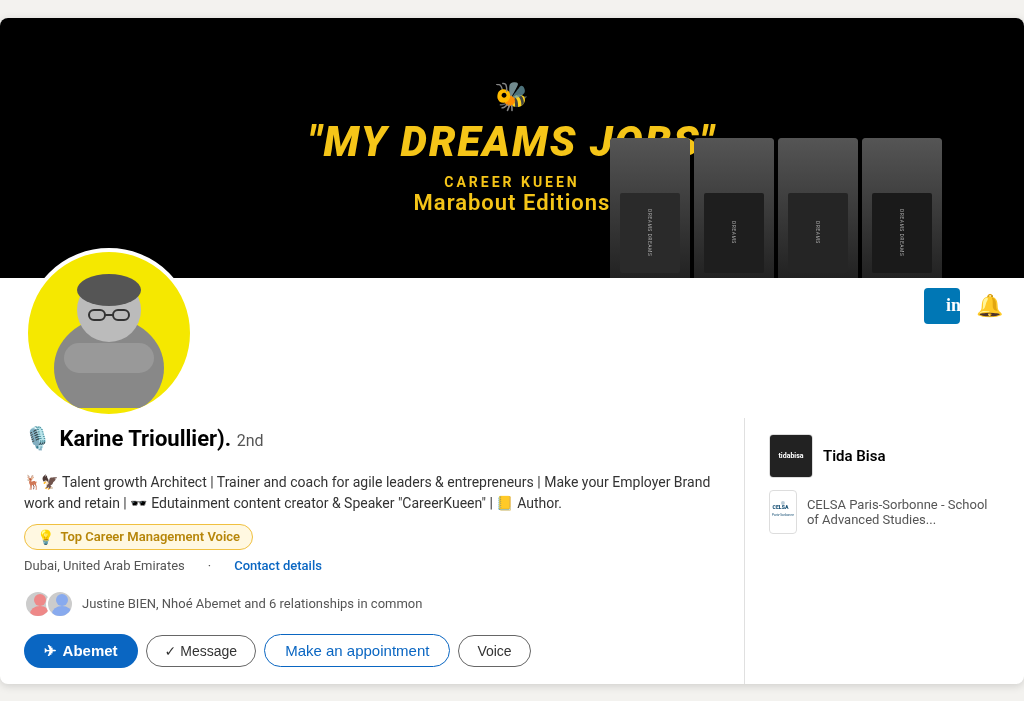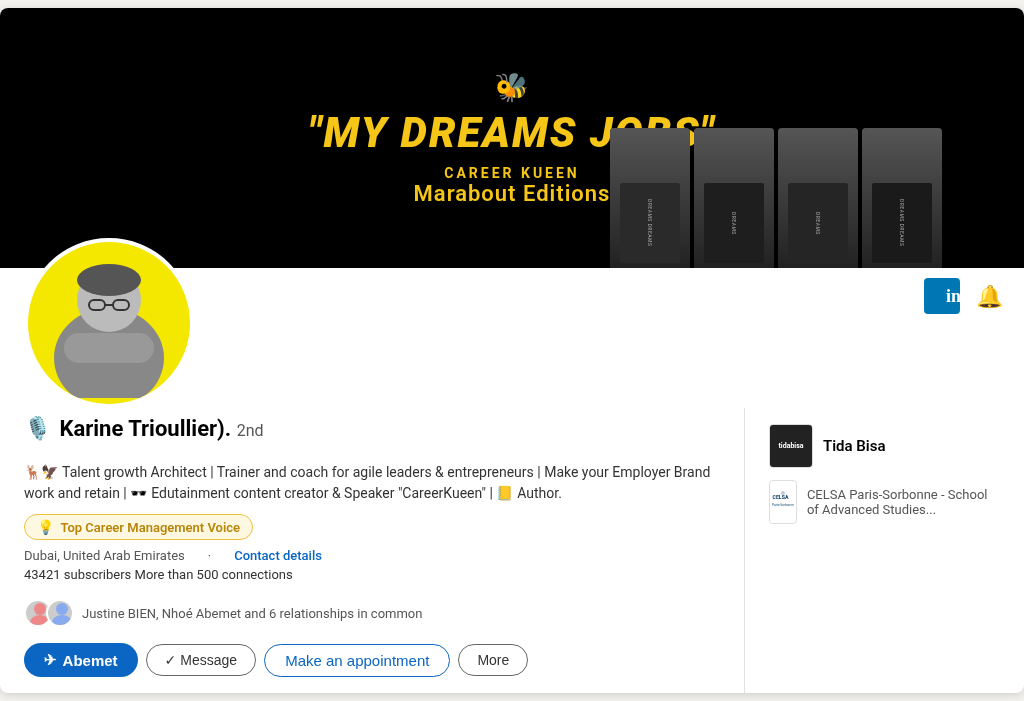--- a/index.html
+++ b/index.html
@@ -435,21 +435,20 @@
         <span class="badge-icon">💡</span>
         <span>Top Career Management Voice</span>
       </div>
 
       <div class="location-row">
         <span>Dubai, United Arab Emirates</span>
         <span>·</span>
         <span class="contact-link">Contact details</span>
       </div>
 
-      <div class="subscribers-row">43421 subscribers More than 500 connections</div>
 
       <div class="mutual-row">
         <div class="mutual-avatars">
           <div class="mutual-avatar">
             <svg width="28" height="28">
                 <circle cx="14" cy="10" r="6" fill="#e88"></circle>
                 <ellipse cx="14" cy="24" rx="10" ry="8" fill="#e88"></ellipse>
               </svg>
           </div>
           <div class="mutual-avatar">
@@ -466,21 +465,21 @@
       <div class="action-buttons">
         <button class="btn-message">
           <span>✈</span>
           <span>Abemet</span>
         </button>
         <button class="btn-outline">
           <span>✓</span>
           <span>Message</span>
         </button>
         <button class="btn-appointment">Make an appointment</button>
-        <button class="btn-more">More</button>
+        <button class="btn-more">Voice</button>
       </div>
     </div>
 
     <div class="profile-right">
       <div class="company-row">
         <div class="company-logo">
           <div class="tida-logo">
             <span style="font-size:7px;">tidabisa</span>
           </div>
         </div>

